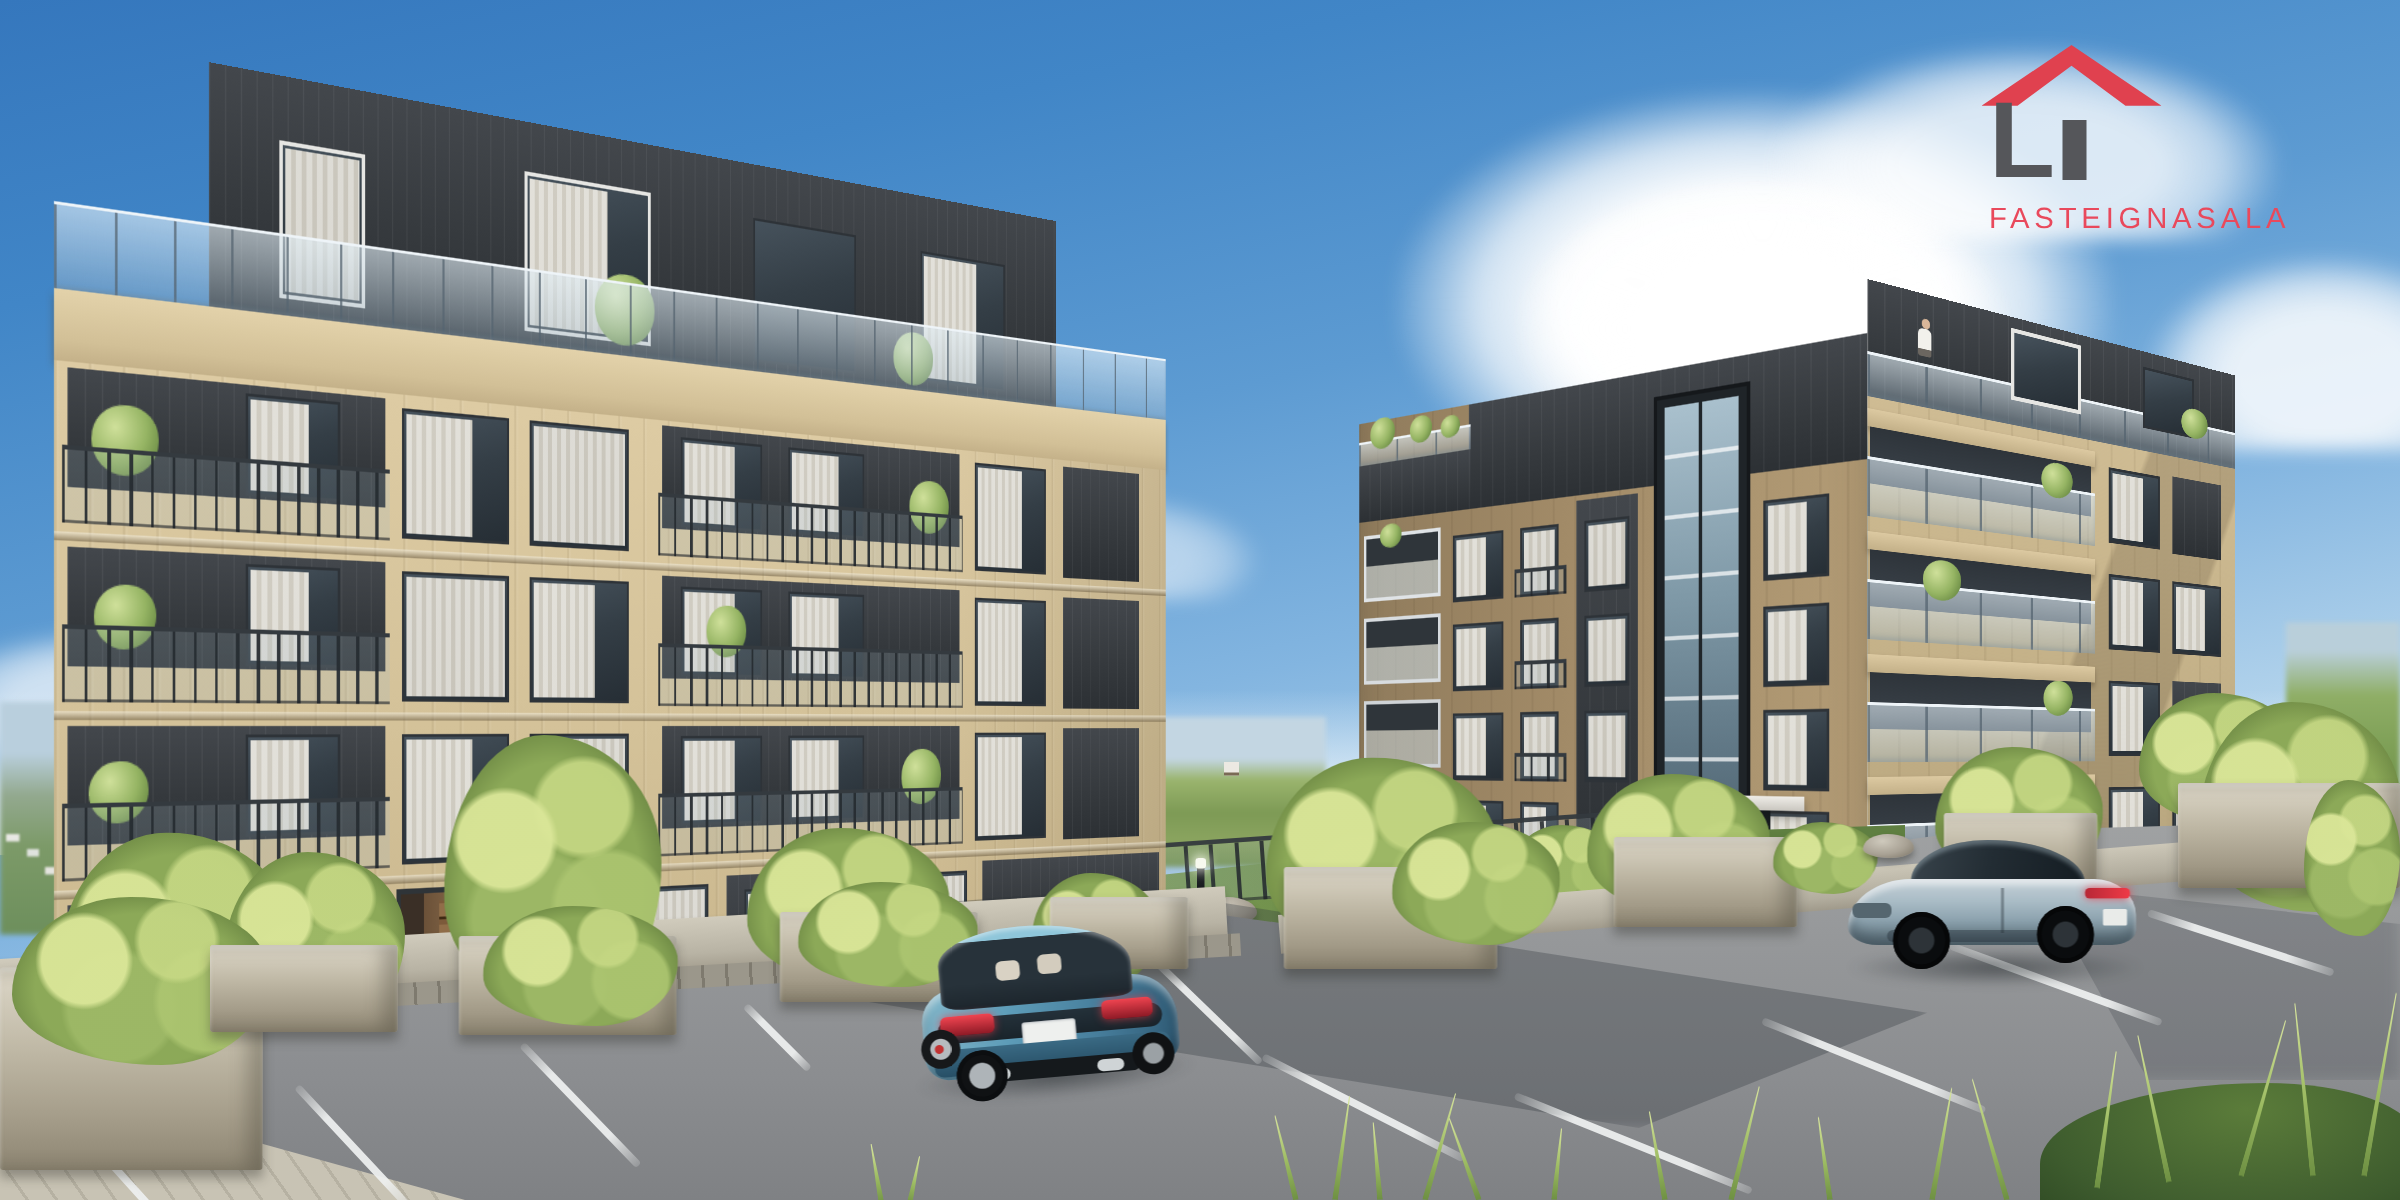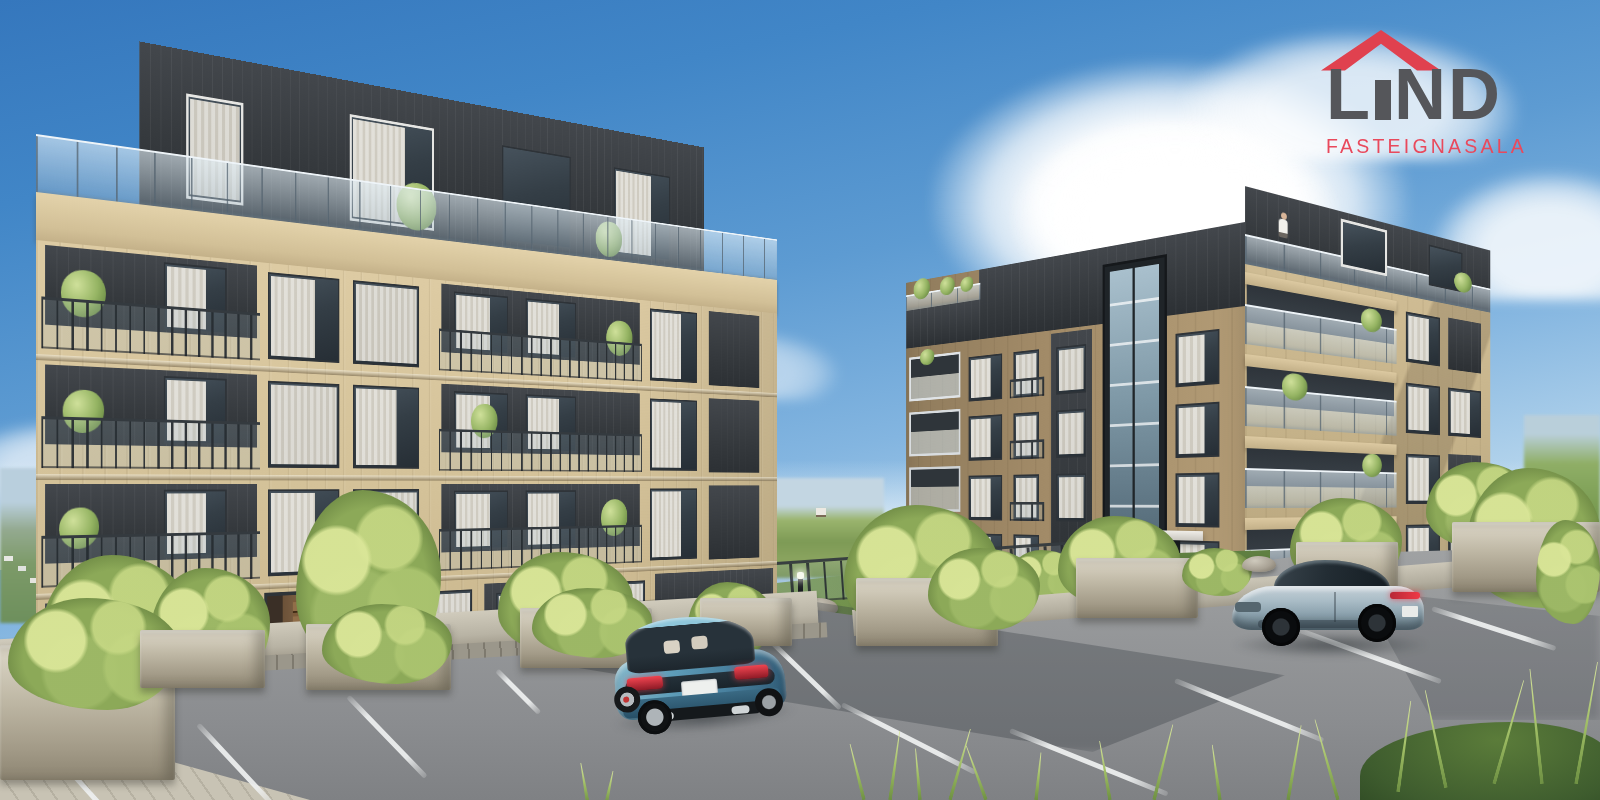--- a/index.html
+++ b/index.html
@@ -346,18 +346,17 @@
   <div class="abs gb" style="left:586px;top:762px;height:42px;transform:rotate(-10deg);"></div>
   <div class="abs gb" style="left:604px;top:770px;height:34px;transform:rotate(12deg);"></div>
 
   <div class="abs" style="left:1326px;top:30px;width:215px;height:125px;">
     <div class="abs logo-roof" style="left:-5px;top:0;width:120px;height:46px;"></div>
     <div class="abs logo-title" style="left:0;top:22px;height:70px;">
       <span>L</span>
       <span class="logo-i">
           <span class="sr">I</span>
         </span>
-      <span>ND</span>
     </div>
     <div class="abs logo-sub" style="left:0;top:96px;white-space:nowrap;">FASTEIGNASALA</div>
   </div>
 
 </div>
 
 </body></html>

